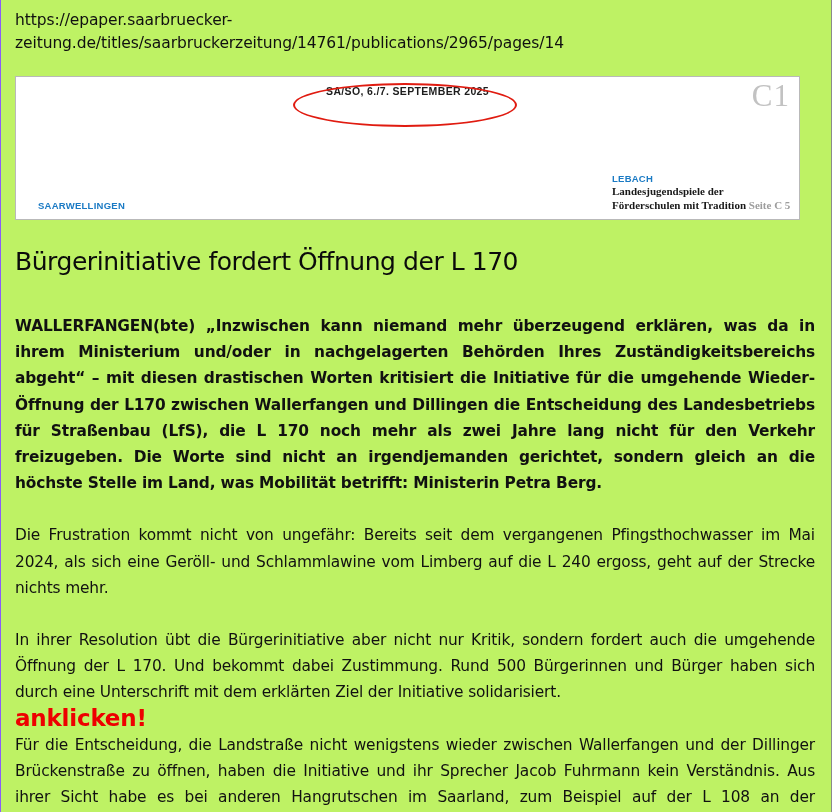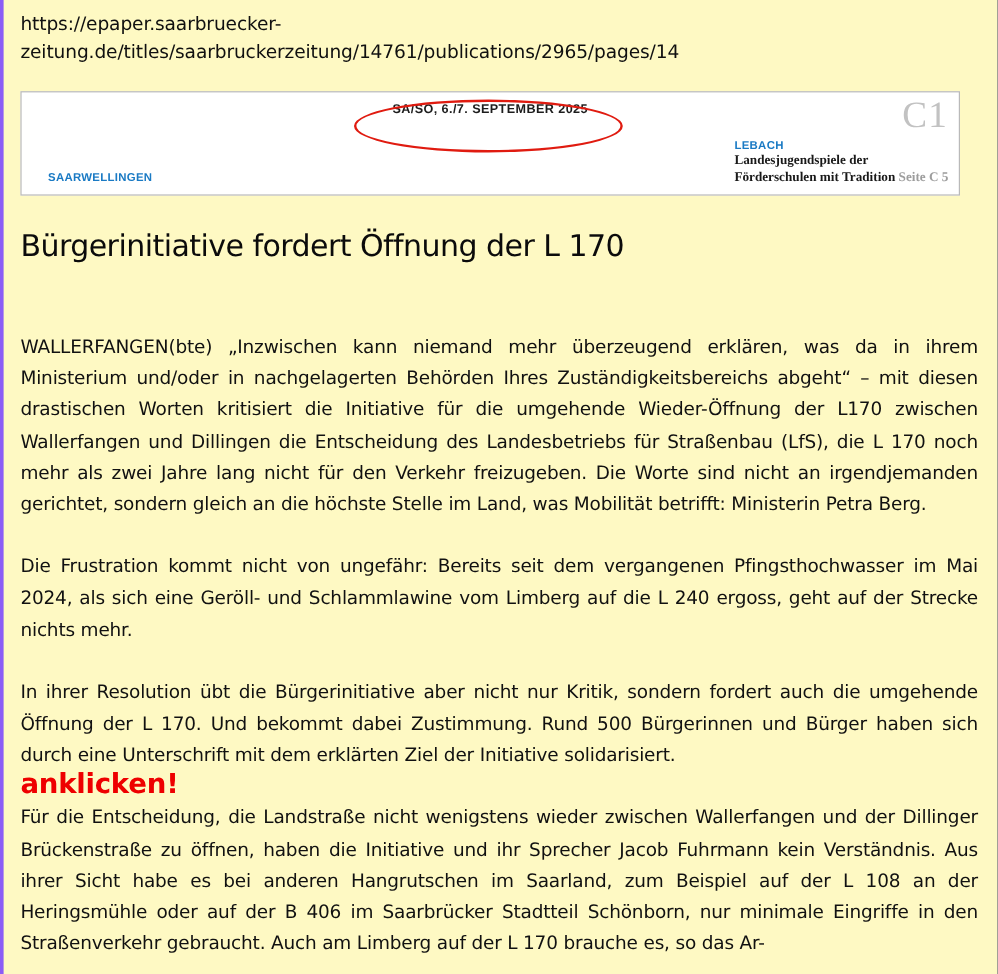--- a/index.html
+++ b/index.html
@@ -17,22 +17,22 @@
     position: relative;
   }
   #page {
     position: absolute;
     left: 0;
     top: 0;
     width: 832px;
     height: 812px;
     box-sizing: border-box;
     border-right: 1px solid #8a8a8a;
-    border-left: 3px solid #8b5cf6;
-    background: #fef9c3;
+    border-left: 1px solid #8b5cf6;
+    background: #bef264;
     overflow: hidden;
   }
 
   
   .url-block {
     padding: 9px 16px 0 14px;
     font-family: "DejaVu Sans", sans-serif;
     font-size: 15.5px;
     line-height: 23px;
     color: #101010;
@@ -43,21 +43,21 @@
 
   
   .masthead-wrap {
     position: relative;
     margin: 21px 31px 0 14px;
   }
   .masthead {
     position: relative;
     box-sizing: border-box;
     border: 1px solid #b9b9b9;
-    height: 87px;
+    height: 144px;
     background: #ffffff;
     overflow: hidden;
   }
   .masthead-date {
     position: absolute;
     top: 8px;
     left: 0;
     right: 0;
     text-align: center;
     font-family: "Liberation Sans", sans-serif;
@@ -148,21 +148,21 @@
   }
   .body-text {
     font-family: "DejaVu Sans", sans-serif;
     font-size: 15.4px;
     line-height: 26.2px;
     color: #111111;
     text-align: justify;
     letter-spacing: -0.15px;
     margin: 0;
   }
-  .para-1 { margin-top: 56px; }
+  .para-1 { margin-top: 36px; font-weight: bold; }
   .para-2 { margin-top: 26px; }
   .para-3 { margin-top: 26px; }
   .para-4 { margin-top: 4px; }
   .anklicken {
     font-family: "DejaVu Sans", sans-serif;
     font-size: 23px;
     font-weight: bold;
     color: #ee0000;
     text-align: left;
     margin: 2px 0 0 0;

